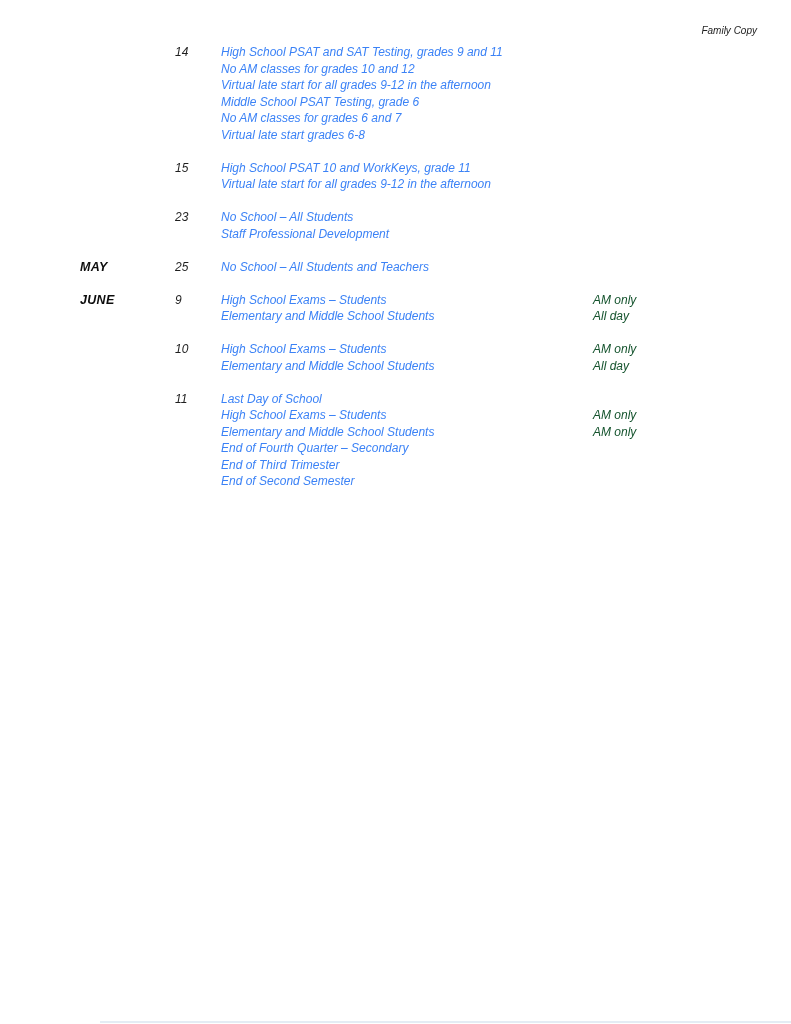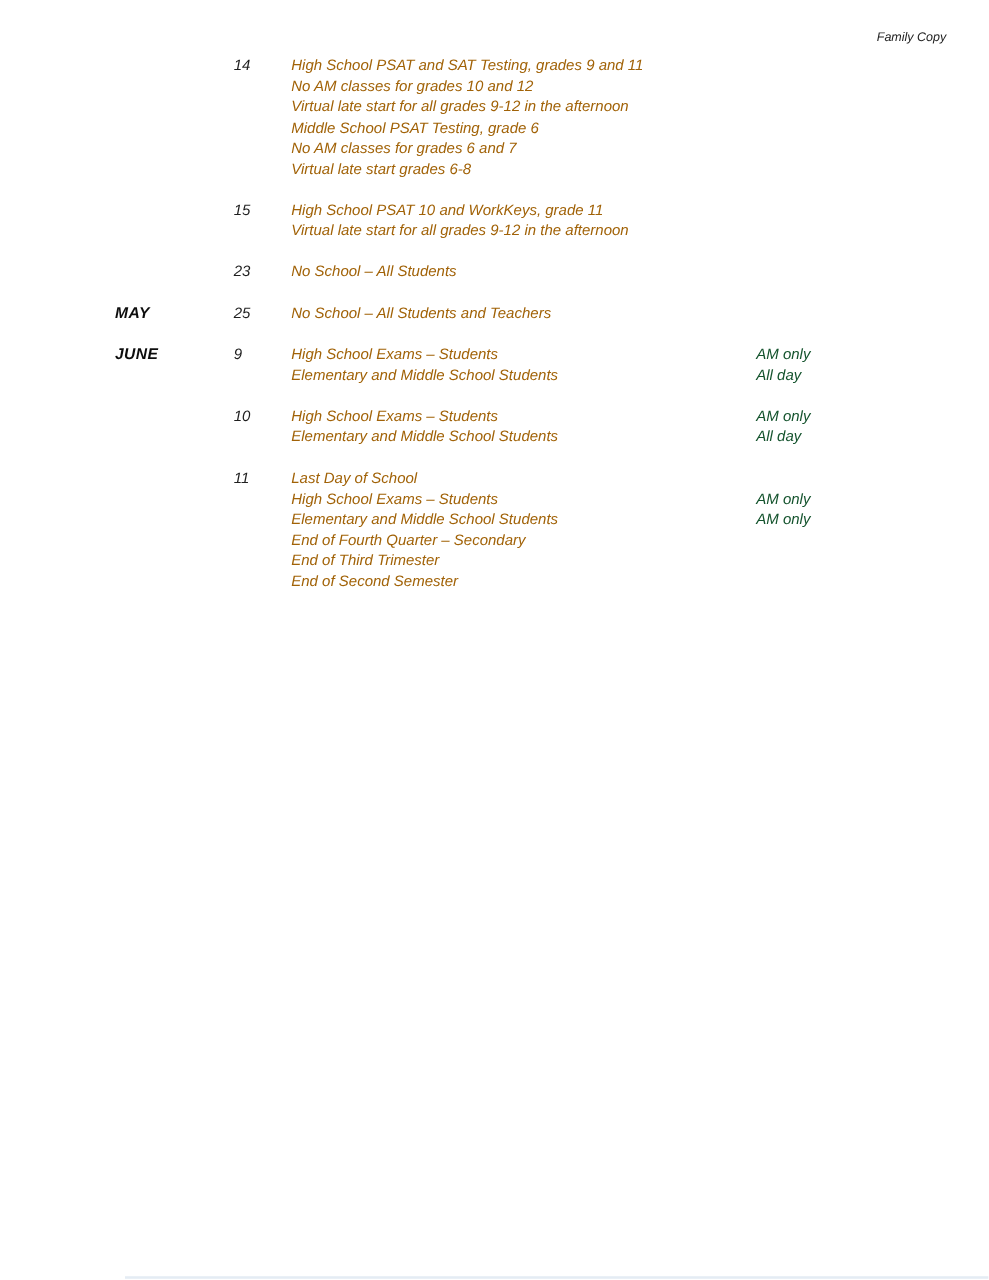--- a/index.html
+++ b/index.html
@@ -17,40 +17,40 @@
     position: absolute;
     top: 24px;
     right: 34px;
     font-size: 10px;
     line-height: 14px;
     color: #222222;
   }
   .calendar {
     position: absolute;
     top: 44px;
-    left: 47px;
+    left: 35px;
     right: 0;
   }
   .entry { margin-bottom: 16.5px; }
   .line-row {
     display: grid;
     grid-template-columns: 140px 46px 372px auto;
     font-size: 12px;
     line-height: 16.5px;
   }
   .cell { white-space: nowrap; }
   .cell.month {
     font-weight: bold;
     color: #0d0d0d;
     font-size: 12.5px;
     letter-spacing: 0.3px;
     margin-left: 45px;
   }
   .cell.day { color: #1f1f1f; }
-  .cell.text { color: #a16207; }
+  .cell.text { color: #3b82f6; }
   .cell.time { color: #14532d; }
   .red { color: #d93a3c; }
   .bottom-line {
     position: absolute;
     left: 100px;
     right: 0;
     bottom: 1px;
     height: 2px;
     background: #e4ecf4;
   }
@@ -117,20 +117,21 @@
       <div class="entry">
         <div class="line-row">
           <span class="cell month"></span>
           <span class="cell day">23</span>
           <span class="cell text">No School – All Students</span>
           <span class="cell time"></span>
         </div>
         <div class="line-row">
           <span class="cell month"></span>
           <span class="cell day"></span>
+          <span class="cell text">Staff Professional Development</span>
           <span class="cell time"></span>
         </div>
       </div>
       <div class="entry">
         <div class="line-row">
           <span class="cell month">MAY</span>
           <span class="cell day">25</span>
           <span class="cell text">No School – All Students and Teachers</span>
           <span class="cell time"></span>
         </div>

